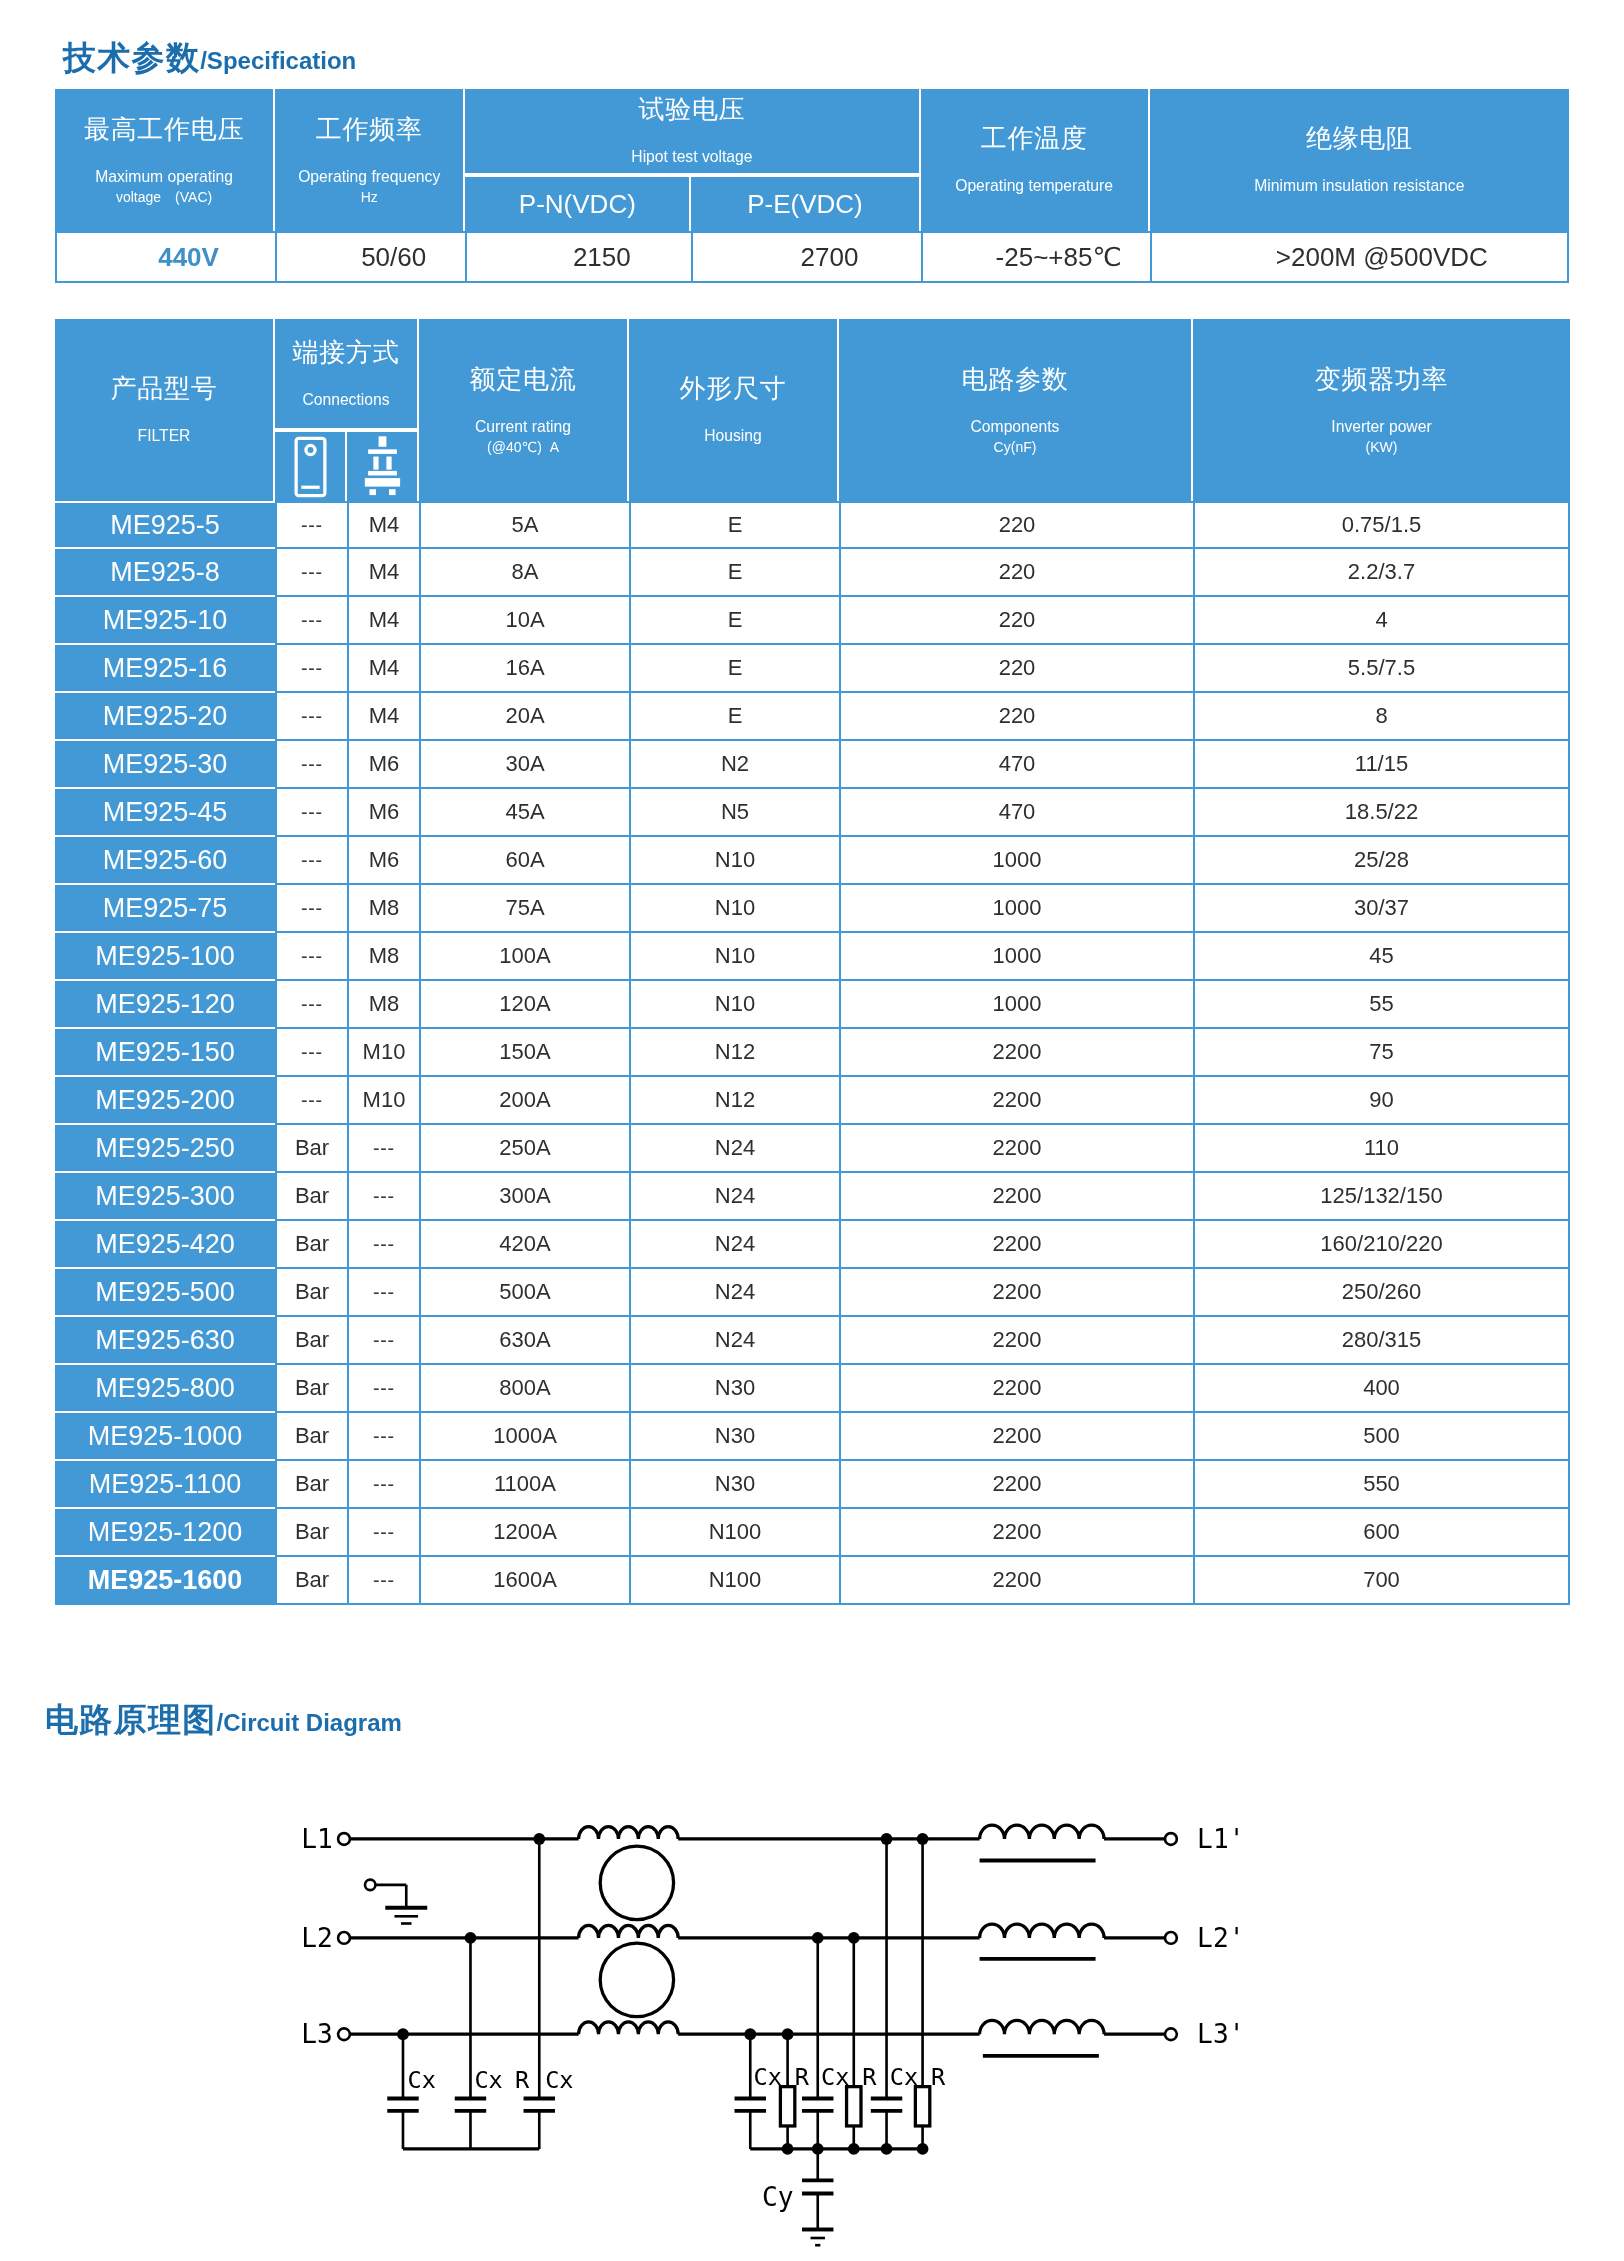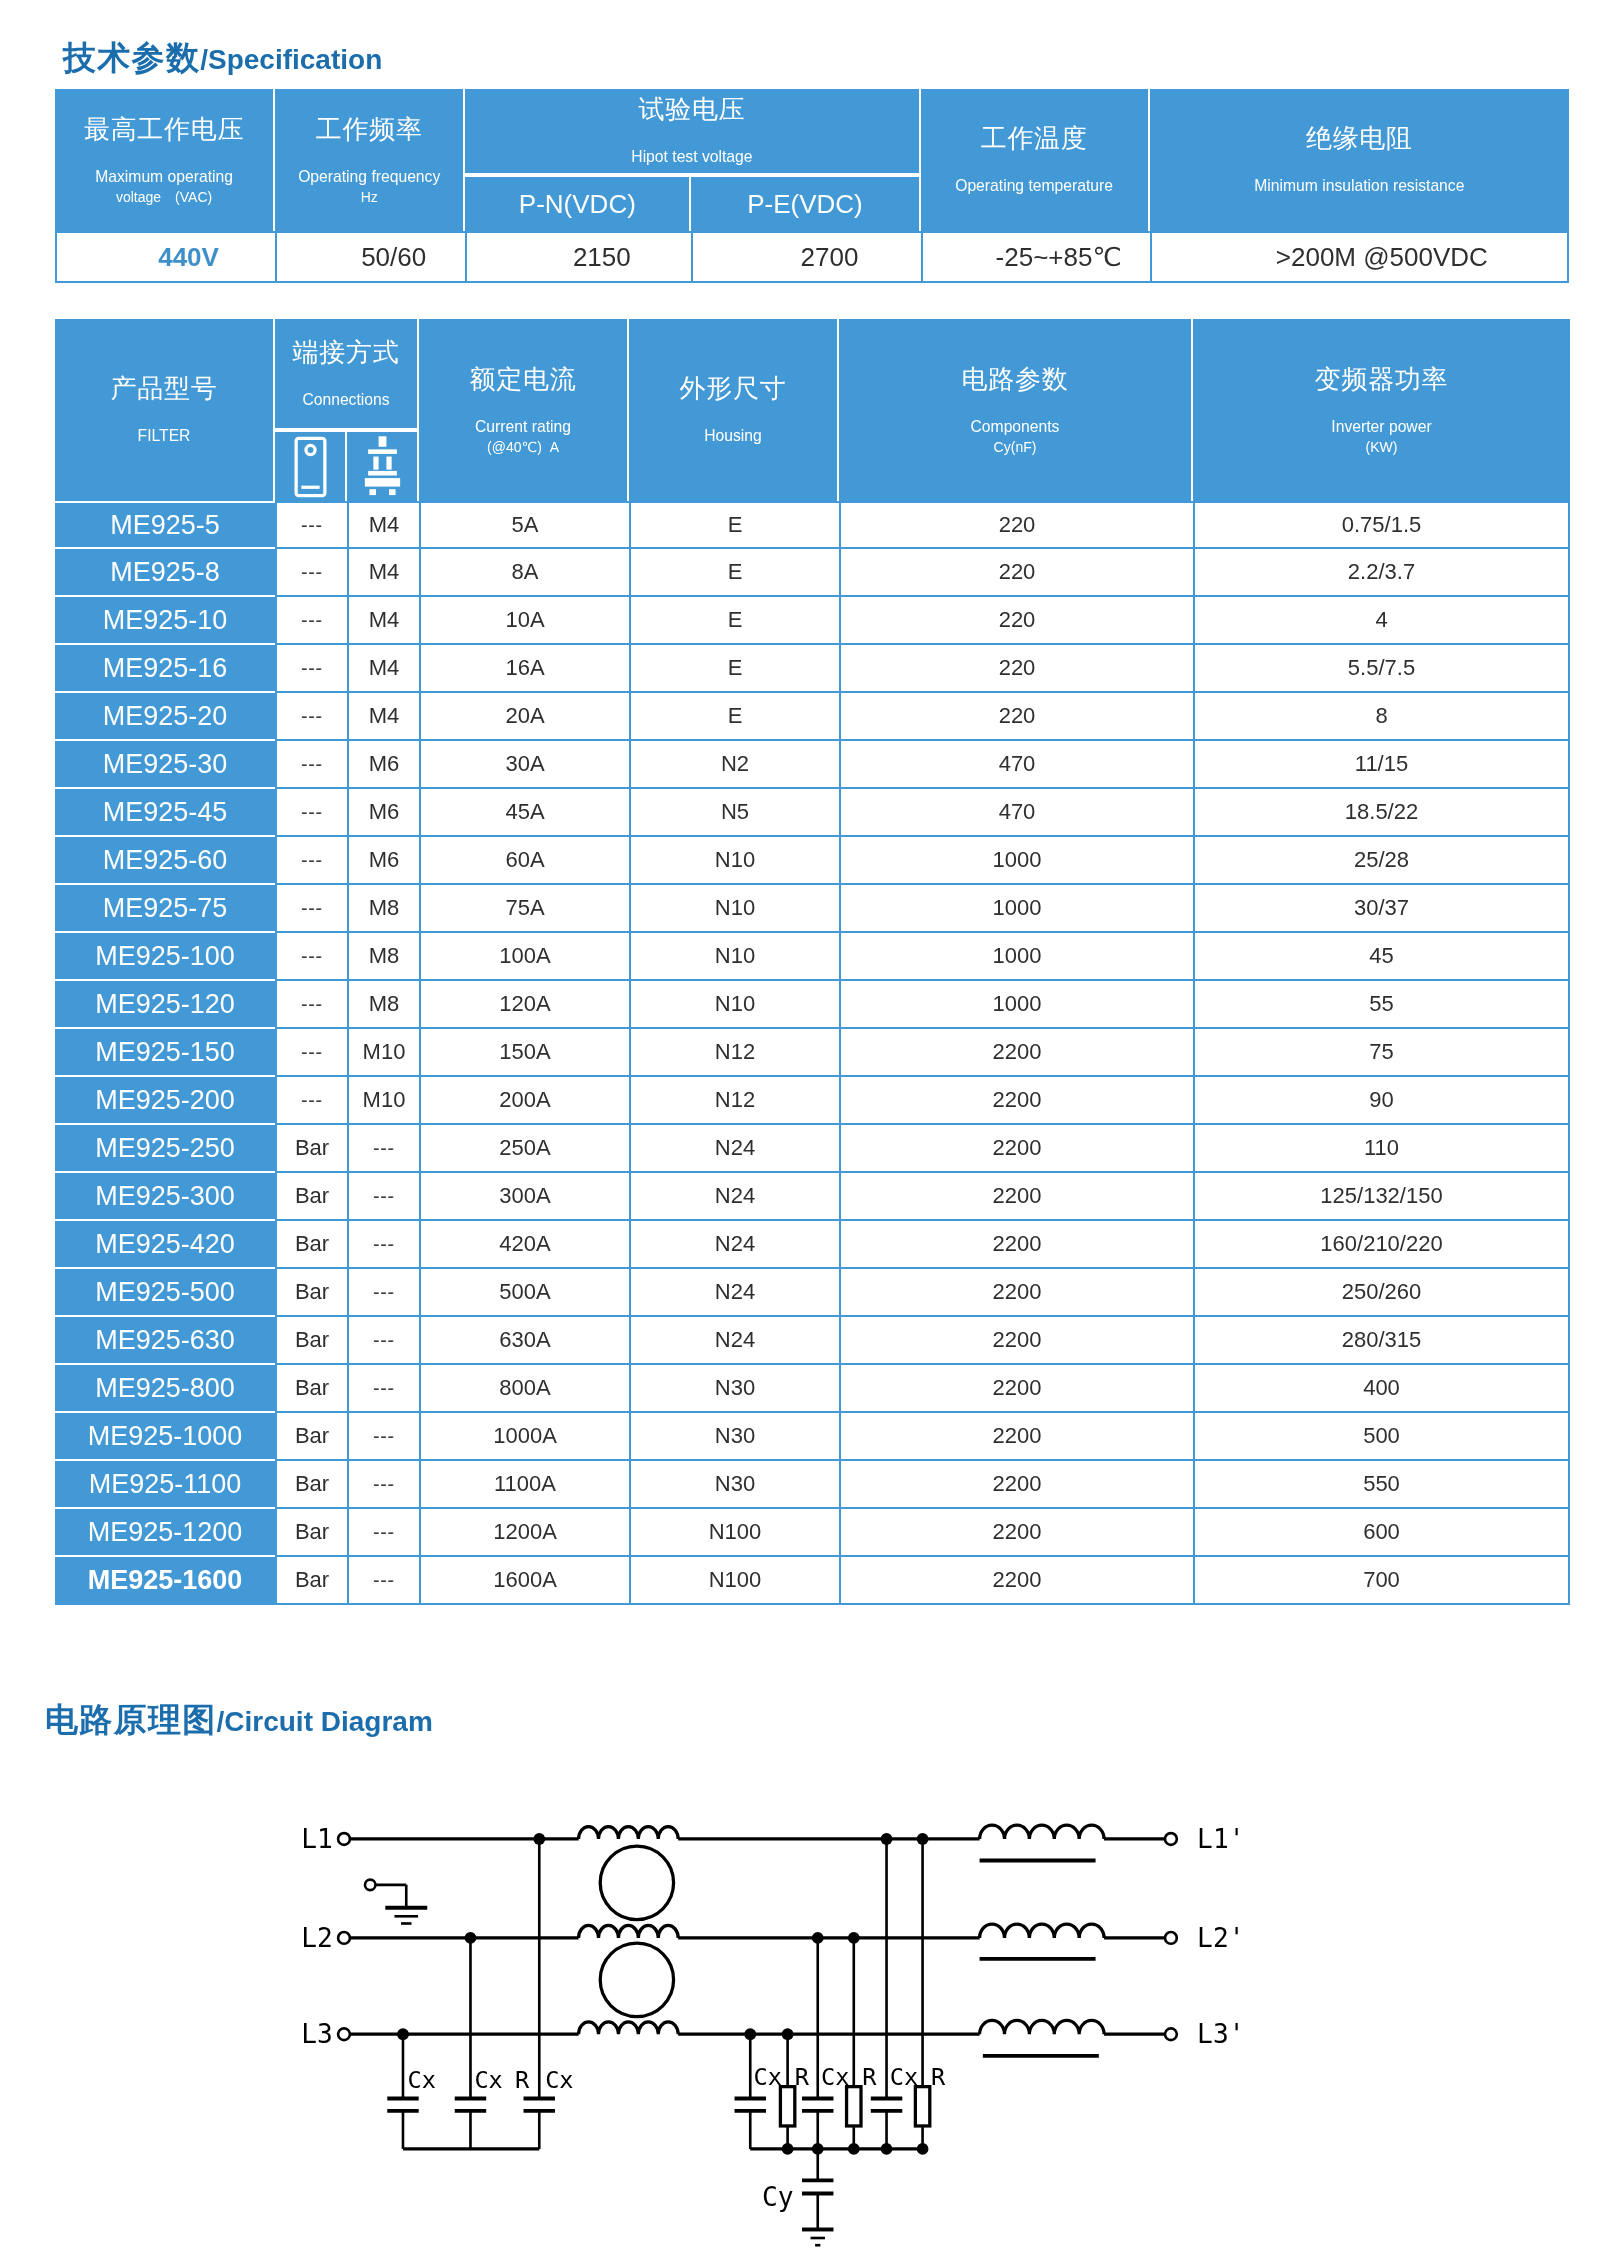--- a/index.html
+++ b/index.html
@@ -10,21 +10,21 @@
   }
   *{box-sizing:border-box;}
   html,body{margin:0;padding:0;}
   body{
     width:1625px;height:2261px;position:relative;background:#fff;
     font-family:"Liberation Sans","DejaVu Sans",sans-serif;
   }
   .abs{position:absolute;}
   .section-title{display:flex;align-items:baseline;color:var(--title);font-weight:bold;white-space:nowrap;}
   .section-title .zh{font-size:33px;letter-spacing:1.3px;}
-  .section-title .en{font-size:28px;}
+  .section-title .en{font-size:24px;}
 
   table{border-spacing:0;table-layout:fixed;position:absolute;border-collapse:separate;}
   th{font-weight:normal;color:#fff;background:var(--blue);border-right:2px solid #fff;
      padding:0 3.9px;vertical-align:middle;text-align:center;}
   th.last{border-right:none;}
   .zh1{font-size:26px;letter-spacing:0.7px;line-height:1.2;}
   .en1{font-size:15.7px;margin-top:22px;line-height:1.3;}
   .en2{font-size:14px;line-height:1.3;}
 
   

